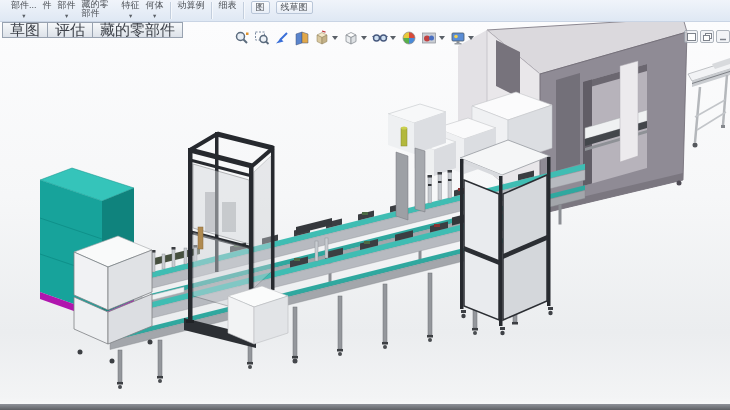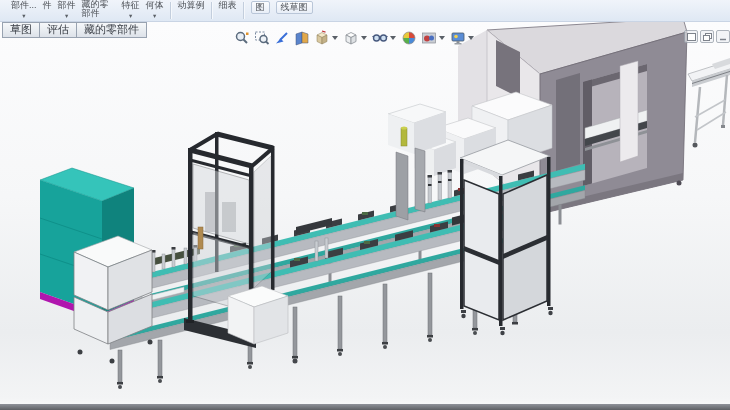--- a/index.html
+++ b/index.html
@@ -15,21 +15,21 @@
   .cmdlabel{font-size:9px;line-height:9px;color:#4b4f55;text-align:left;white-space:nowrap;}
   .cmdlabel.wrap{white-space:normal;width:34px;word-break:break-all;line-height:9px;font-family:Liberation Mono, monospace;}
   .cmdcaret{font-size:6.5px;line-height:6px;color:#5a5f66;margin-top:3px;}
   .sep{width:1px;height:17px;background:#c3cedd;border-right:1px solid #f5f8fc;margin:1px 3px 0;}
   .boxed{border:1px solid #b9c6d8;background:linear-gradient(#fbfcfe,#e8eef7);
          border-radius:2px;padding:1px 4px;}
 
   
   .tabbar{position:absolute;top:22px;left:2px;display:flex;z-index:5;}
   .tab{border:1px solid #98a2b0;background:linear-gradient(#f6f8fa,#dde2e9);
-       height:14px;line-height:13px;font-size:11px;color:#3c4048;
+       height:14px;line-height:13px;font-size:15px;color:#3c4048;
        padding:0 7px;margin-right:-1px;cursor:default;}
 
   
   .viewport{position:absolute;top:22px;left:0;width:730px;height:388px;
             background:linear-gradient(180deg,#fcfcfd 0%,#f6f7f8 45%,#ebedef 80%,#f3f4f5 97%,#fdfdfd 100%);}
   .scene{position:absolute;top:0;left:0;}
 
   
   .hud{position:absolute;top:7px;left:233px;display:flex;align-items:center;gap:2px;z-index:6;}
   .hudbtn{display:flex;align-items:center;gap:1px;padding:1px;border-radius:2px;cursor:default;}

